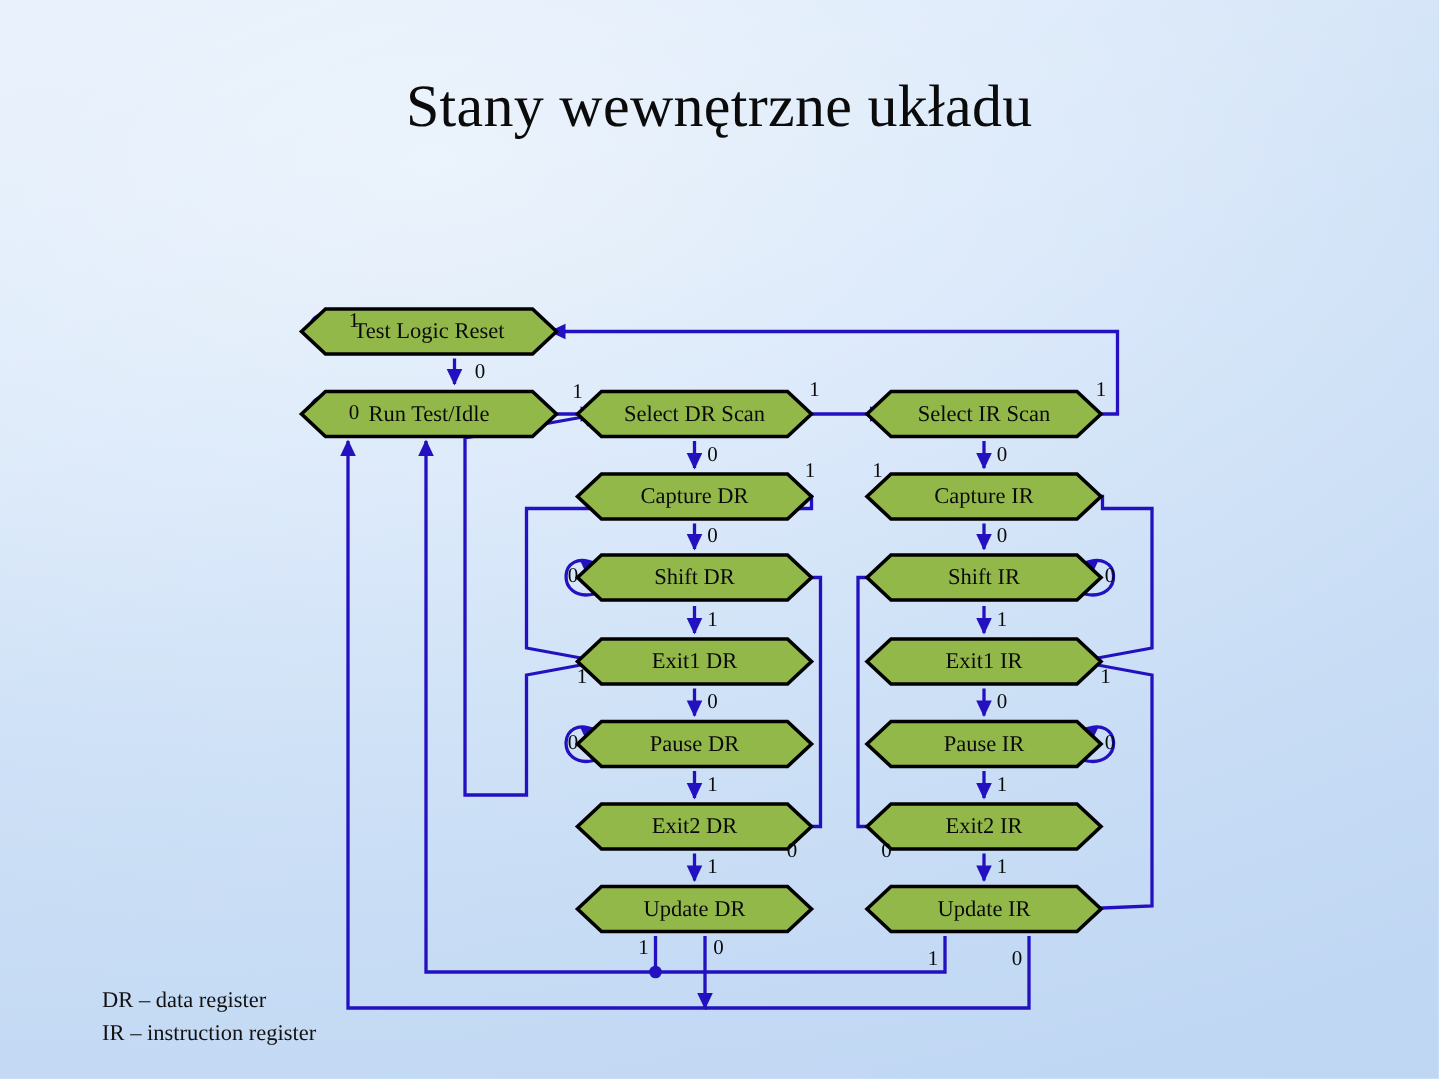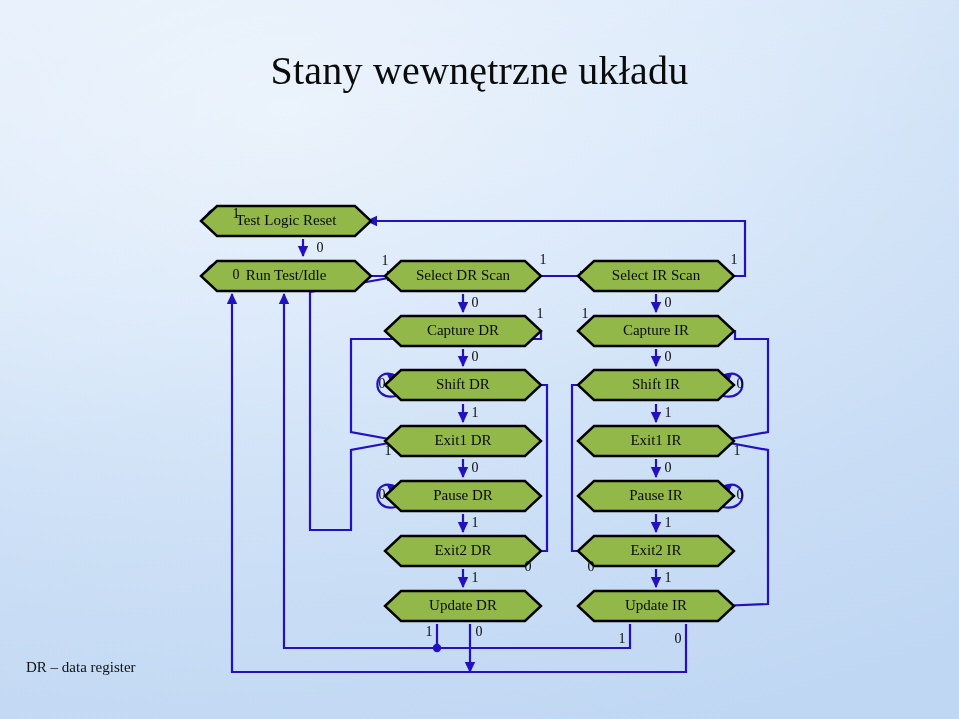--- a/index.html
+++ b/index.html
@@ -38,21 +38,21 @@
   }
   .title span { display: block; }
   .legend {
     position: absolute;
     left: 26px; top: 657px;
     font-size: 15px;
     line-height: 1.45;
     color: #111;
     z-index: 3;
   }
-  .legend div { white-space: pre; }
+  .legend div { white-space: pre; margin-left: 42px; }
   svg#diagram {
     position: absolute;
     left: 0; top: 0;
     width: 959px; height: 719px;
     z-index: 2;
   }
   .node-label {
     font-family: "Liberation Serif", "DejaVu Serif", serif;
     font-size: 15px;
     fill: #0a0a0a;
@@ -320,15 +320,16 @@
         <text x="668" y="579" class="edge-label">1</text>
         <text x="429" y="633" class="edge-label">1</text>
         <text x="479" y="633" class="edge-label">0</text>
         <text x="622" y="640" class="edge-label">1</text>
         <text x="678" y="640" class="edge-label">0</text>
       </g>
   </svg>
 
   <div class="legend">
     <div>DR – data register</div>
+    <div>IR – instruction register</div>
   </div>
 
 </div>
 
 </body></html>

